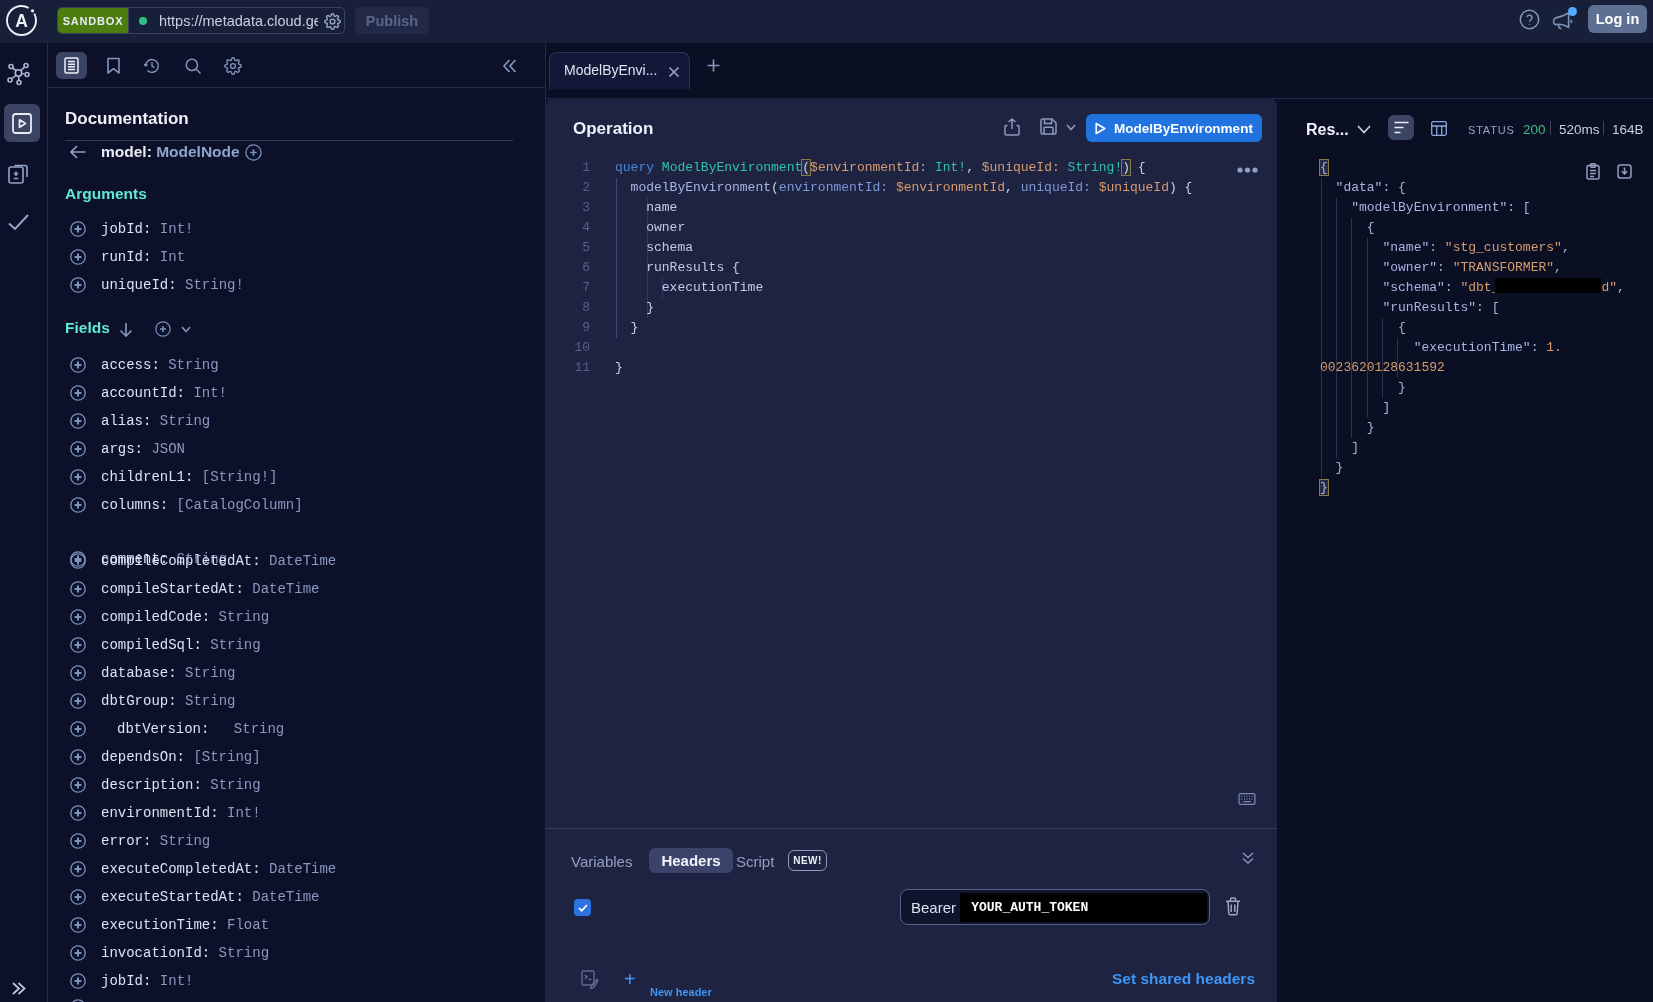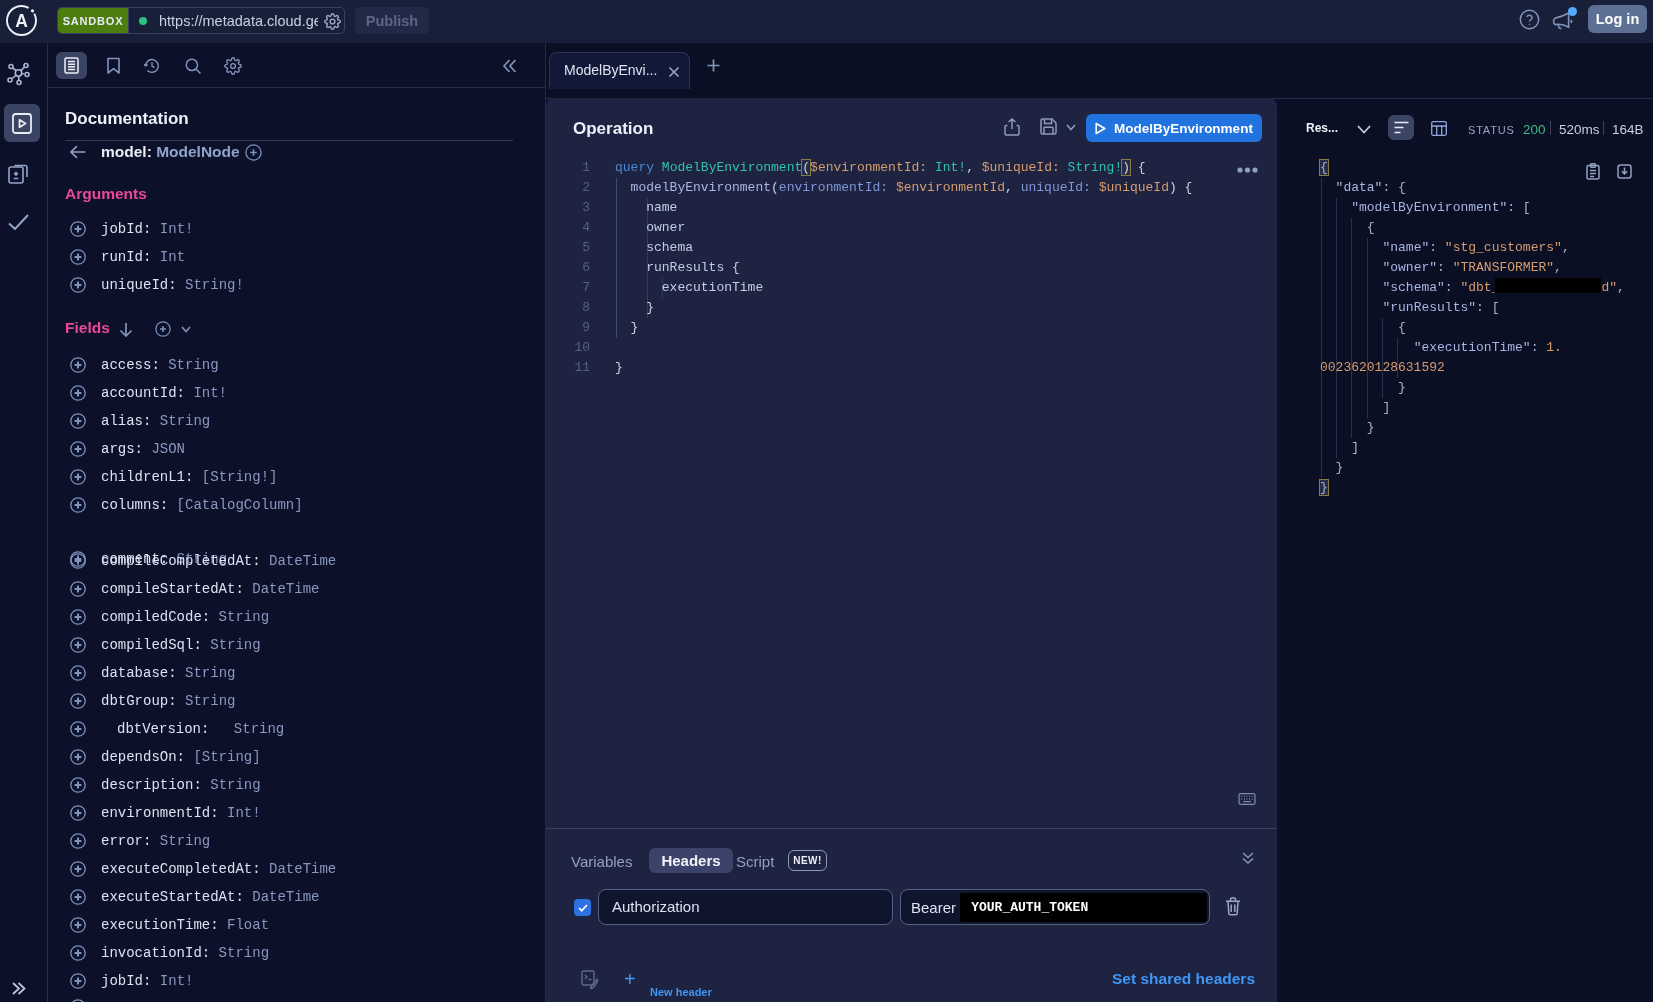--- a/index.html
+++ b/index.html
@@ -16,21 +16,21 @@
 
 #rail{position:absolute;left:0;top:43px;width:48px;height:959px;background:#0c1129;border-right:1px solid #252c4c;}
 #docpanel{position:absolute;left:48px;top:43px;width:498px;height:959px;background:#0c1129;border-right:1px solid #222948;}
 #docbar{position:absolute;left:0;top:0;width:498px;height:45px;border-bottom:1px solid #252c4c;}
 #workbench{position:absolute;left:546px;top:43px;width:1107px;height:959px;background:#0a0f24;}
 #tabbar{position:absolute;left:0;top:0;width:1107px;height:56px;border-bottom:1px solid #252c4c;}
 #tab{position:absolute;left:3px;top:9px;width:141px;height:37px;background:#121838;border:1px solid #2b3357;border-bottom:none;border-radius:8px 8px 0 0;color:#dde3f0;font-size:14px;}
 .iconbtn-active{background:#3c4464;border-radius:6px;}
 
 .h1{color:#eef1fa;font-size:17px;font-weight:bold;}
-.h2{color:#ec4899;font-size:15.5px;font-weight:bold;}
+.h2{color:#5eead4;font-size:15.5px;font-weight:bold;}
 .fieldrow{position:absolute;left:22px;height:28px;display:flex;align-items:center;}
 .fname{font-family:"Liberation Mono",monospace;font-size:14px;color:#dce2f1;white-space:pre;}
 .ftype{font-family:"Liberation Mono",monospace;font-size:14px;color:#8a98c0;white-space:pre;}
 
 #oppanel{position:absolute;left:546px;top:98px;width:731px;height:904px;background:#1d2340;border-radius:8px 8px 0 0;}
 #opsep{position:absolute;left:0;top:730px;width:731px;height:1px;background:#394161;}
 .codeline{position:absolute;white-space:pre;font-family:"Liberation Mono",monospace;font-size:13px;line-height:20px;height:20px;}
 .lnum{position:absolute;width:32px;text-align:right;color:#566086;font-family:"Liberation Mono",monospace;font-size:13px;line-height:20px;height:20px;}
 .guide{position:absolute;width:1px;background:#323a5e;}
 .bm{outline:1px solid #8a7b43;outline-offset:0px;background:#272c47;}
@@ -452,38 +452,37 @@
   <div class="abs" style="left:190px;top:755px;font-size:15px;color:#93a0be;">Script</div>
   <div class="abs" style="left:242px;top:752px;width:39px;height:21px;border:1px solid #8d99b8;border-radius:6px;display:flex;align-items:center;justify-content:center;color:#eef1f8;font-size:10px;font-weight:bold;letter-spacing:.5px;">NEW!</div>
   <svg class="abs" style="left:695px;top:753px;" width="14" height="14" viewBox="0 0 14 14" fill="none" stroke="#8294ba" stroke-width="1.6">
       <path d="M2 2 L7 6.5 L12 2 M2 7.5 L7 12 L12 7.5"></path>
     </svg>
 
   <div class="abs" style="left:28px;top:801px;width:17px;height:17px;background:#2d72e0;border-radius:4px;"></div>
   <svg class="abs" style="left:31.5px;top:805.5px;" width="10" height="8" viewBox="0 0 10 8" fill="none" stroke="#fff" stroke-width="1.7">
       <path d="M1 4 L3.7 6.7 L9 1"></path>
     </svg>
-  <div class="abs" style="left:52px;top:791px;width:295px;height:36px;border:1.5px solid #566080;border-radius:8px;background:#10152e;color:#dce2f0;font-size:15px;line-height:34px;padding-left:13px;">Authorization</div>
   <div class="abs" style="left:354px;top:791px;width:310px;height:36px;border:1.5px solid #566080;border-radius:8px;background:#10152e;color:#dce2f0;font-size:15px;display:flex;align-items:center;padding-left:10px;">Bearer&nbsp;<span class="mono" style="background:#000;border-radius:2px;color:#fff;font-weight:bold;font-size:13px;height:29px;line-height:29px;width:247px;padding-left:11px;">YOUR_AUTH_TOKEN</span></div>
   <svg class="abs" style="left:679px;top:799px;" width="16" height="19" viewBox="0 0 16 19" fill="none" stroke="#9aa6c2" stroke-width="1.5">
       <path d="M1 4.2 h14 M5.5 4 V2.2 a1.2 1.2 0 0 1 1.2 -1.2 h2.6 a1.2 1.2 0 0 1 1.2 1.2 V4 M3 4.5 L3.8 16.5 a1.5 1.5 0 0 0 1.5 1.3 h5.4 a1.5 1.5 0 0 0 1.5 -1.3 L13 4.5"></path>
       <path d="M6.2 7.5 v7.5 M9.8 7.5 v7.5"></path>
     </svg>
 
   <svg class="abs" style="left:35px;top:872px;" width="18" height="20" viewBox="0 0 18 20" fill="none" stroke="#5f6a90" stroke-width="1.4">
       <rect x="1" y="1" width="12" height="14" rx="1.5"></rect>
       <path d="M4 5 L6 7 L4 9 M7.5 9.5 h3"></path>
       <path d="M16.5 9 L10.5 15.5 L9.5 18.5 L12.5 17.5 L16.5 11.5 Z" stroke-linejoin="round"></path>
     </svg>
   <div class="abs" style="left:78px;top:870px;color:#3f96f5;font-size:20px;font-weight:normal;">+</div>
   <div class="abs" style="left:104px;top:888px;color:#3f96f5;font-size:11px;font-weight:bold;">New header</div>
   <div class="abs" style="left:566px;top:872px;color:#3f96f5;font-size:15.5px;font-weight:bold;">Set shared headers</div>
 </div>
 <div id="resp">
-  <div class="abs" style="left:29px;top:23px;font-size:12px;font-weight:bold;color:#eef1fa;">Res...</div>
+  <div class="abs" style="left:29px;top:23px;font-size:16px;font-weight:bold;color:#eef1fa;">Res...</div>
   <svg class="abs" style="left:80px;top:27px;" width="14" height="9" viewBox="0 0 14 9" fill="none" stroke="#c8cfe0" stroke-width="1.7">
       <path d="M1 1 L7 7.5 L13 1"></path>
     </svg>
   <div class="abs iconbtn-active" style="left:111px;top:17px;width:26px;height:25px;"></div>
   <svg class="abs" style="left:117px;top:23px;" width="15" height="13" viewBox="0 0 15 13" fill="none" stroke="#e8ecf6" stroke-width="1.6">
       <path d="M0.5 1.5 h14 M0.5 6.5 h9 M0.5 11.5 h6"></path>
     </svg>
   <svg class="abs" style="left:154px;top:23px;" width="16" height="15" viewBox="0 0 16 15" fill="none" stroke="#8fa6e0" stroke-width="1.3">
       <rect x="0.7" y="0.7" width="14.6" height="13.6" rx="1.5"></rect>
       <path d="M0.7 5 h14.6 M5.7 5 v9.3 M10.7 5 v9.3"></path>

